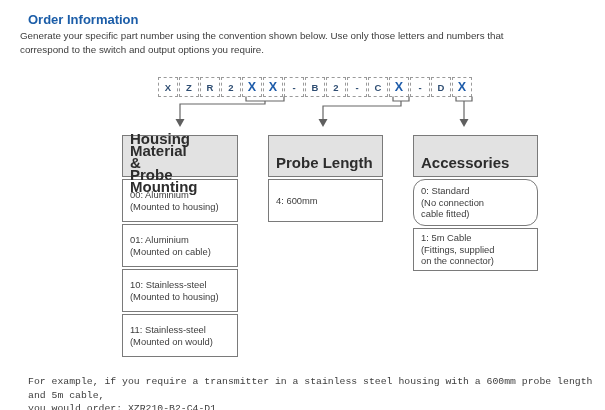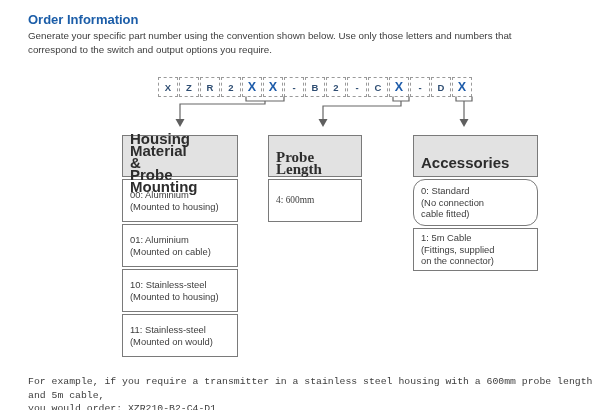--- a/index.html
+++ b/index.html
@@ -5,37 +5,37 @@
   html,body { margin:0; padding:0; background:#ffffff; }
   .page {
     position:relative; width:605px; height:410px; background:#ffffff;
     font-family:"Liberation Sans", sans-serif; overflow:hidden;
   }
   .title {
     position:absolute; left:28px; top:12px;
     font-size:13px; font-weight:bold; color:#1b5da8;
   }
   .intro {
-    position:absolute; left:28px; top:29px; width:565px;
+    position:absolute; left:20px; top:29px; width:565px;
     font-size:9.8px; color:#3d3d3d; line-height:13.5px; white-space:pre-line;
   }
   .char-row { position:absolute; left:158px; top:77px; display:flex; gap:1px; }
   .char-box {
     width:20px; height:20px; box-sizing:border-box;
     border:1px dashed #9a9a9a;
     display:flex; align-items:center; justify-content:center;
   }
   .char-fixed { font-size:9.5px; font-weight:bold; color:#2e4d72; }
   .char-var   { font-size:12.5px; font-weight:bold; color:#1e5caa; }
 
   .connectors { position:absolute; left:0; top:0; pointer-events:none; }
 
   .col { position:absolute; top:135px; }
   .col-1 { left:122px; width:116px; }
-  .col-2 { left:268px; width:94px;font-family:Liberation Serif, serif; }
+  .col-2 { left:268px; width:115px; }
   .col-3 { left:413px; width:125px; }
   .box { box-sizing:border-box; border:1px solid #7a7a7a; background:#ffffff; }
   .header-box {
     height:42px; background:#e2e2e2; margin-bottom:2px;
     display:flex; align-items:center; padding:13px 5px 0 7px;
     font-weight:bold; color:#2d2d2d; font-size:15px; line-height:12px;
     white-space:pre-line;
   }
   .cell {
     display:flex; align-items:center; margin-bottom:2px;

